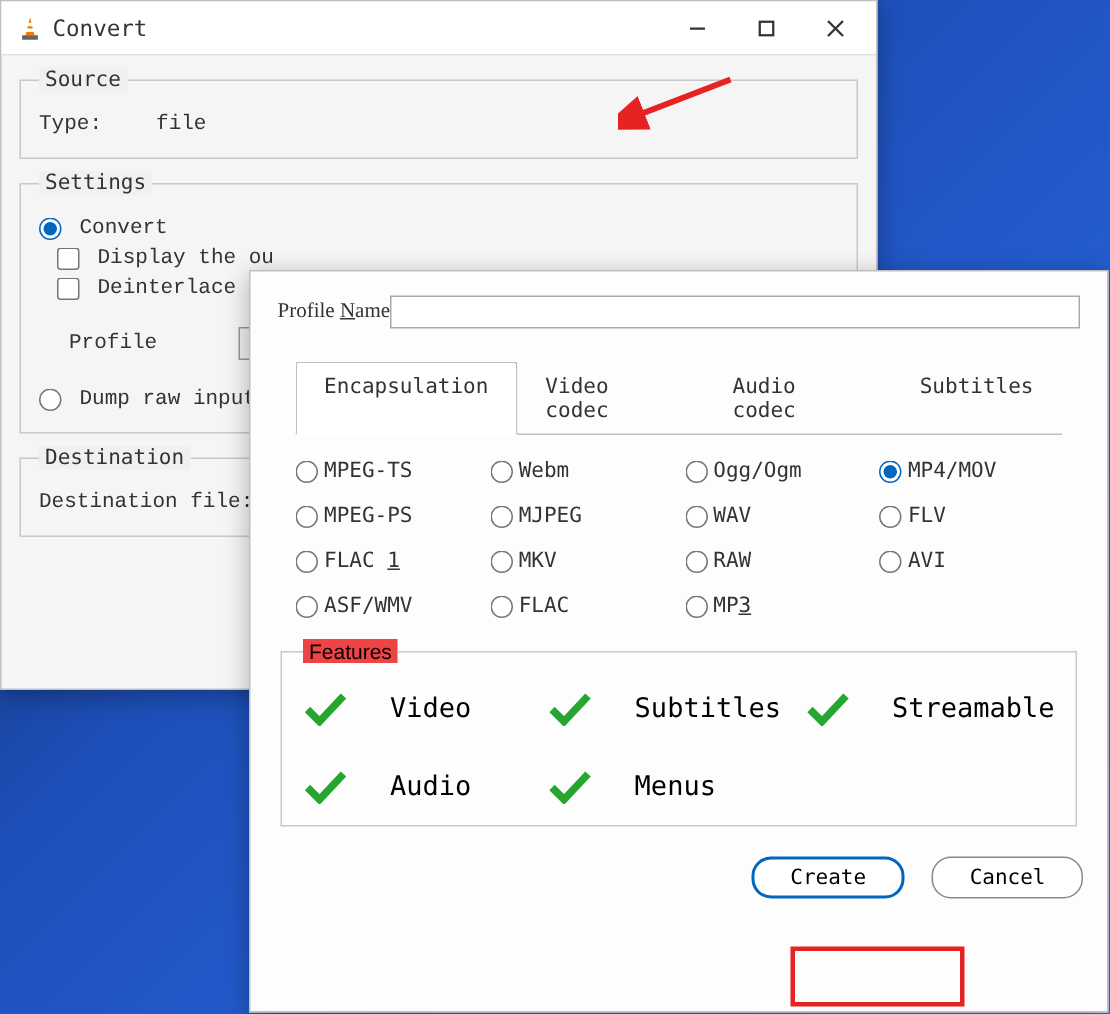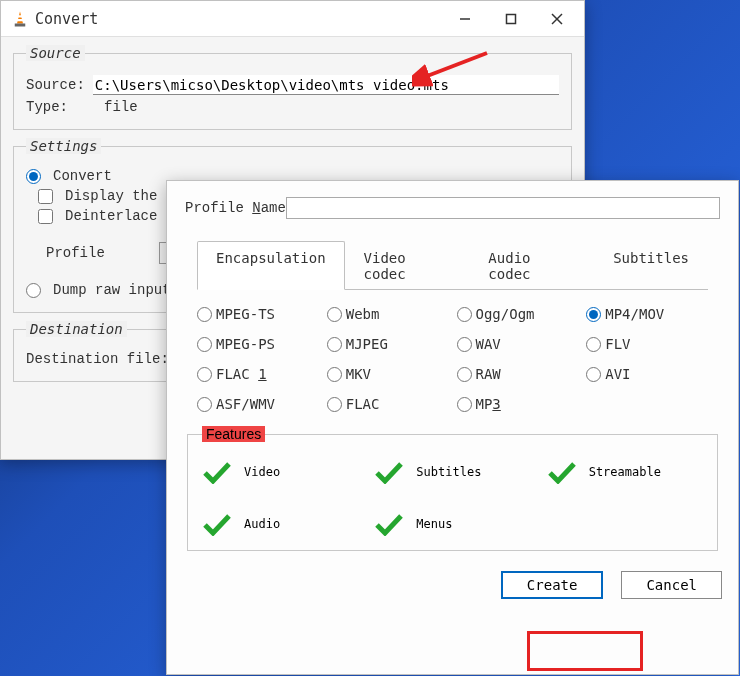--- a/index.html
+++ b/index.html
@@ -55,21 +55,20 @@
     margin: 8px 12px;
     padding: 10px 12px;
     position: relative;
   }
   fieldset.group legend {
     font-family: Consolas, monospace;
     font-size: 14px;
     color: #333;
     padding: 0 4px;
     background: #f0f0f0;
-    font-style: italic;
   }
   .row { display: flex; align-items: center; margin: 4px 0; gap: 8px; }
   .underline-input {
     background: #fff;
     border: none;
     border-bottom: 1px solid #888;
     height: 20px;
     font-family: Consolas, monospace;
     font-size: 14px;
     flex: 1;
@@ -105,20 +104,21 @@
     font-family: Consolas, monospace;
   }
   .profile-row {
     display: flex;
     align-items: center;
     margin-bottom: 14px;
   }
   .profile-row .label {
     font-size: 14px;
     margin-right: 0;
+    font-family: Liberation Serif, serif;
   }
   .profile-row .ul-letter { text-decoration: underline; }
   .plain-input {
     flex: 1;
     height: 22px;
     border: 1px solid #aaa;
     background: #fff;
     font-family: Consolas, monospace;
     padding: 0 4px;
   }
@@ -177,40 +177,40 @@
   }
   .feat-grid {
     display: grid;
     grid-template-columns: repeat(3, 1fr);
     row-gap: 28px;
     column-gap: 16px;
   }
   .feat-item {
     display: flex;
     align-items: center;
-    gap: 12px;
-    font-family: Consolas, monospace;
-    font-size: 12px;
+    gap: 28px;
+    font-family: Consolas, monospace;
+    font-size: 18px;
   }
   .check-green, .cross-red {
     width: 30px; height: 24px;
   }
   .button-row {
     display: flex;
     justify-content: flex-end;
     gap: 18px;
     padding: 12px 16px 4px 0;
   }
   .btn {
     border: 1px solid #888;
     background: #fff;
     font-family: Consolas, monospace;
     font-size: 14px;
     padding: 4px 24px;
-    border-radius: 0;
+    border-radius: 13px;
     cursor: pointer;
   }
   .btn.primary { border: 2px solid #0067c0; }
 
   .red-highlight {
     position: absolute;
     border: 3px solid #e52323;
     pointer-events: none;
   }
   .arrow-red {
@@ -257,24 +257,20 @@
             <line x1="1" y1="1" x2="11" y2="11" stroke="#333" stroke-width="1.5"></line>
             <line x1="11" y1="1" x2="1" y2="11" stroke="#333" stroke-width="1.5"></line>
           </svg>
       </div>
     </div>
   </div>
 
   <fieldset class="group">
     <legend>Source</legend>
     <div class="row">
-      <span class="mono">Source:</span>
-      <input class="underline-input" value="C:\Users\micso\Desktop\video\mts video.mts" style="">
-    </div>
-    <div class="row">
       <span class="mono">Type:</span>
       <span class="mono" style="margin-left:28px">file</span>
     </div>
   </fieldset>
 
   <fieldset class="group">
     <legend>Settings</legend>
     <div class="row">
       <input type="radio" checked="" class="radio-blue" style="">
       <span class="mono">Convert</span>

